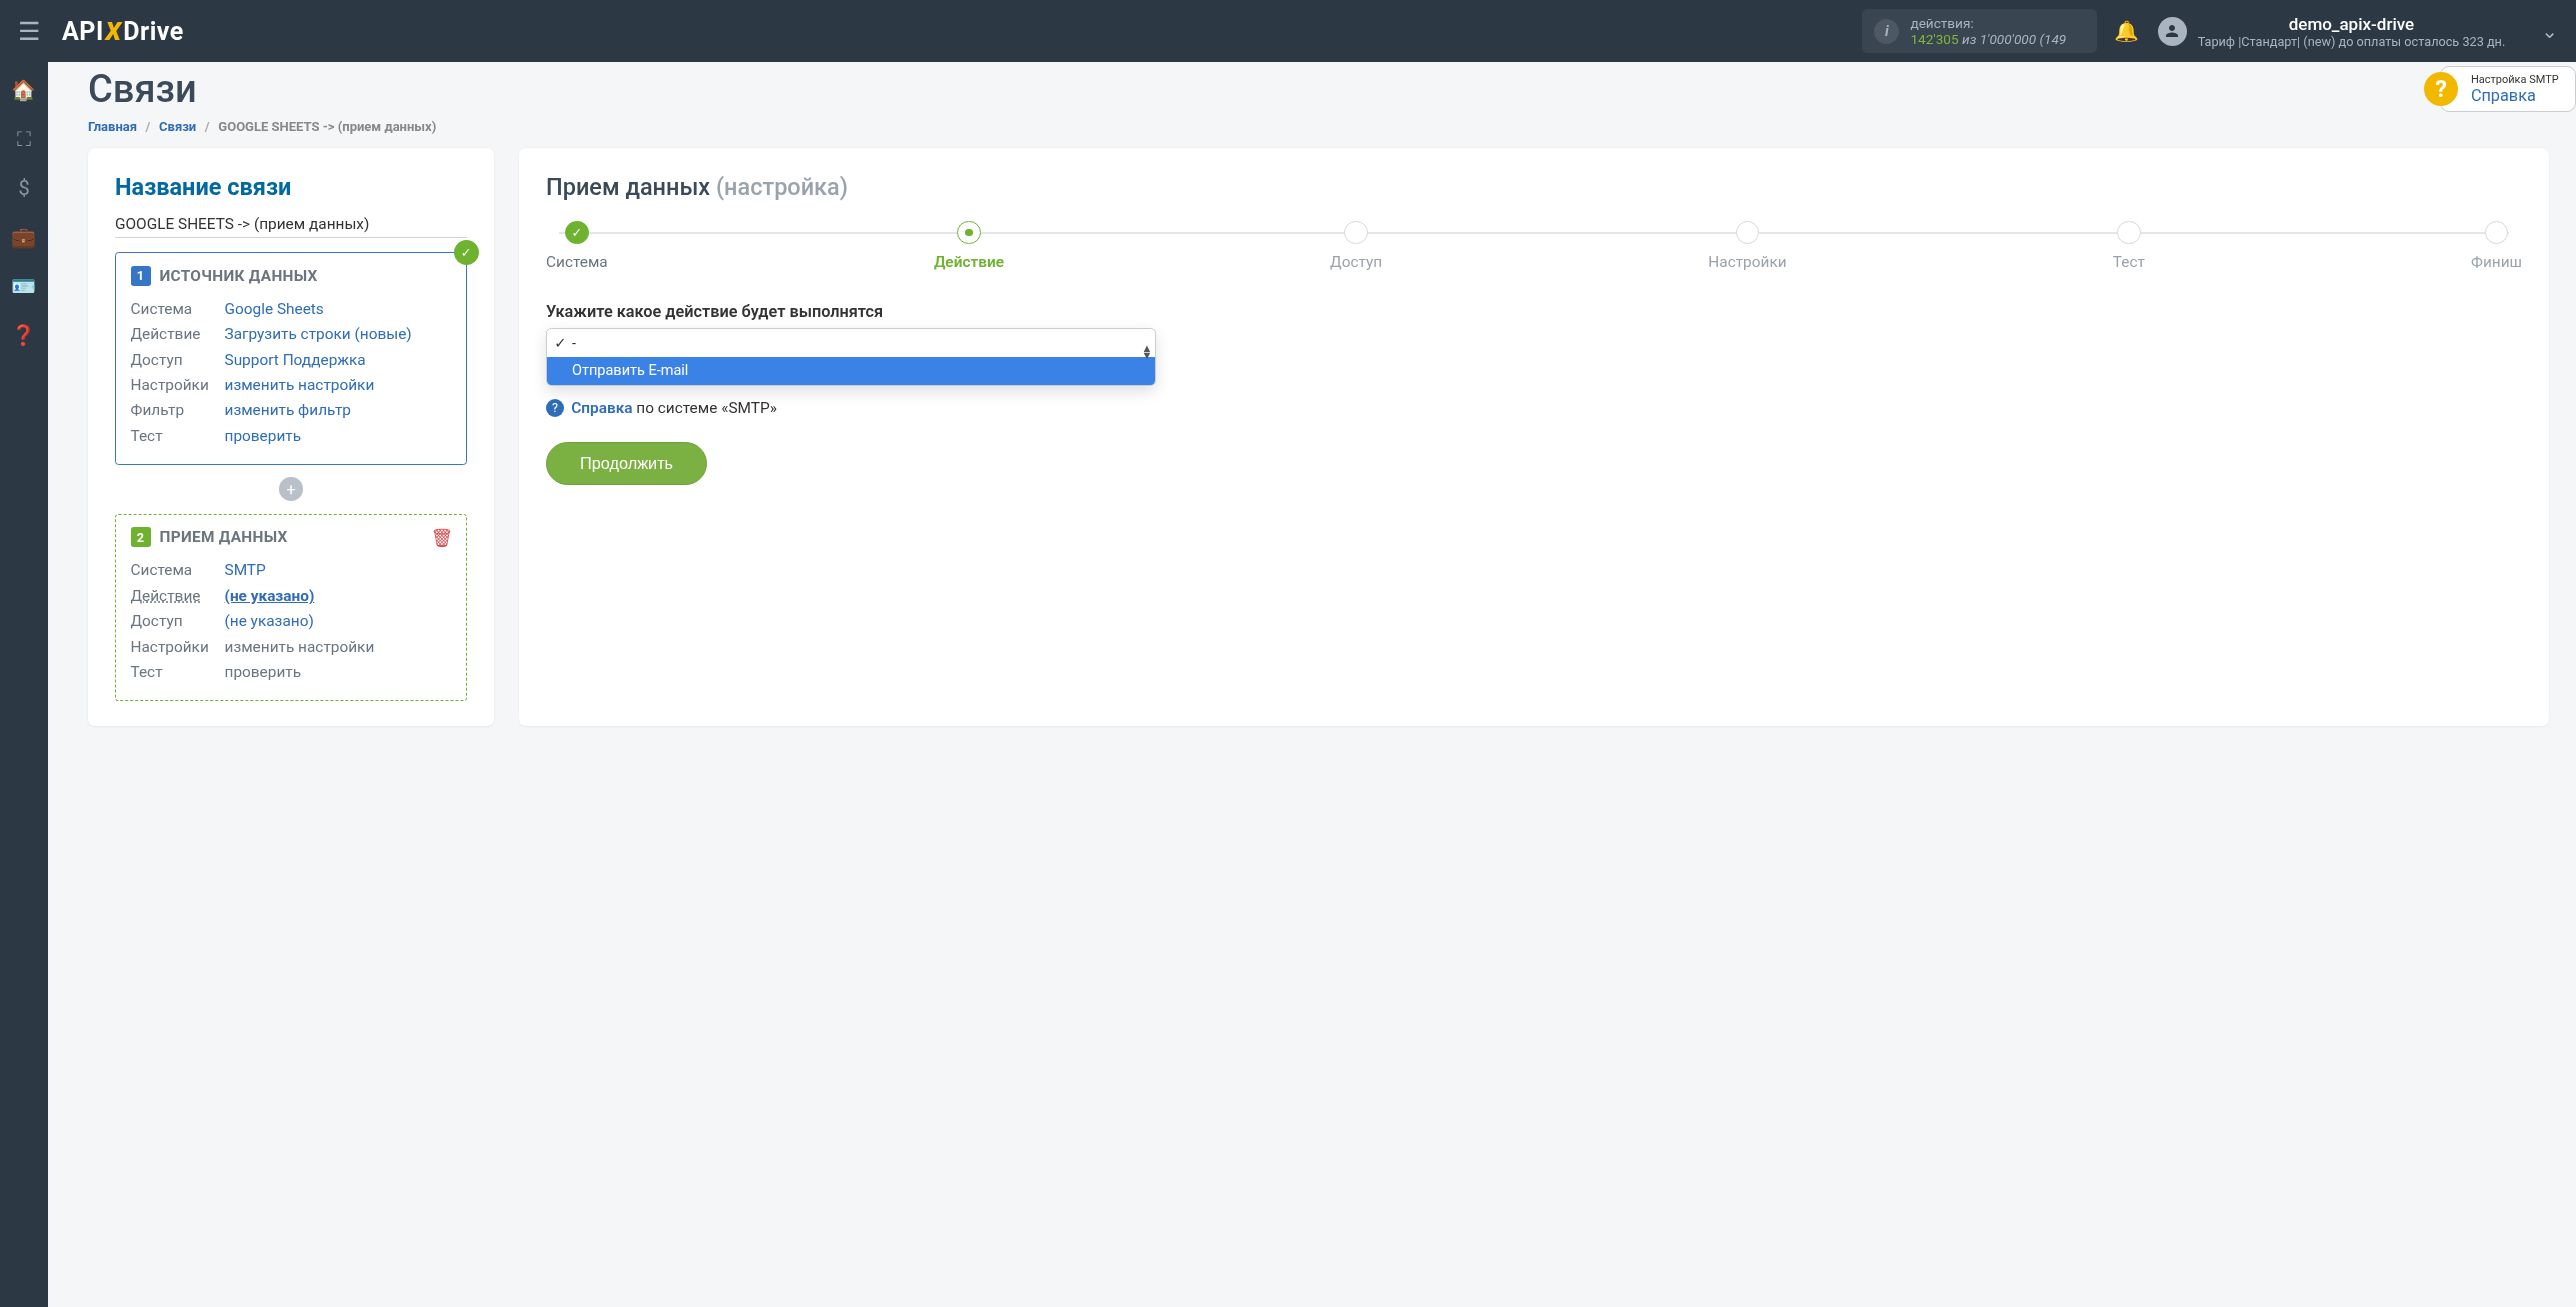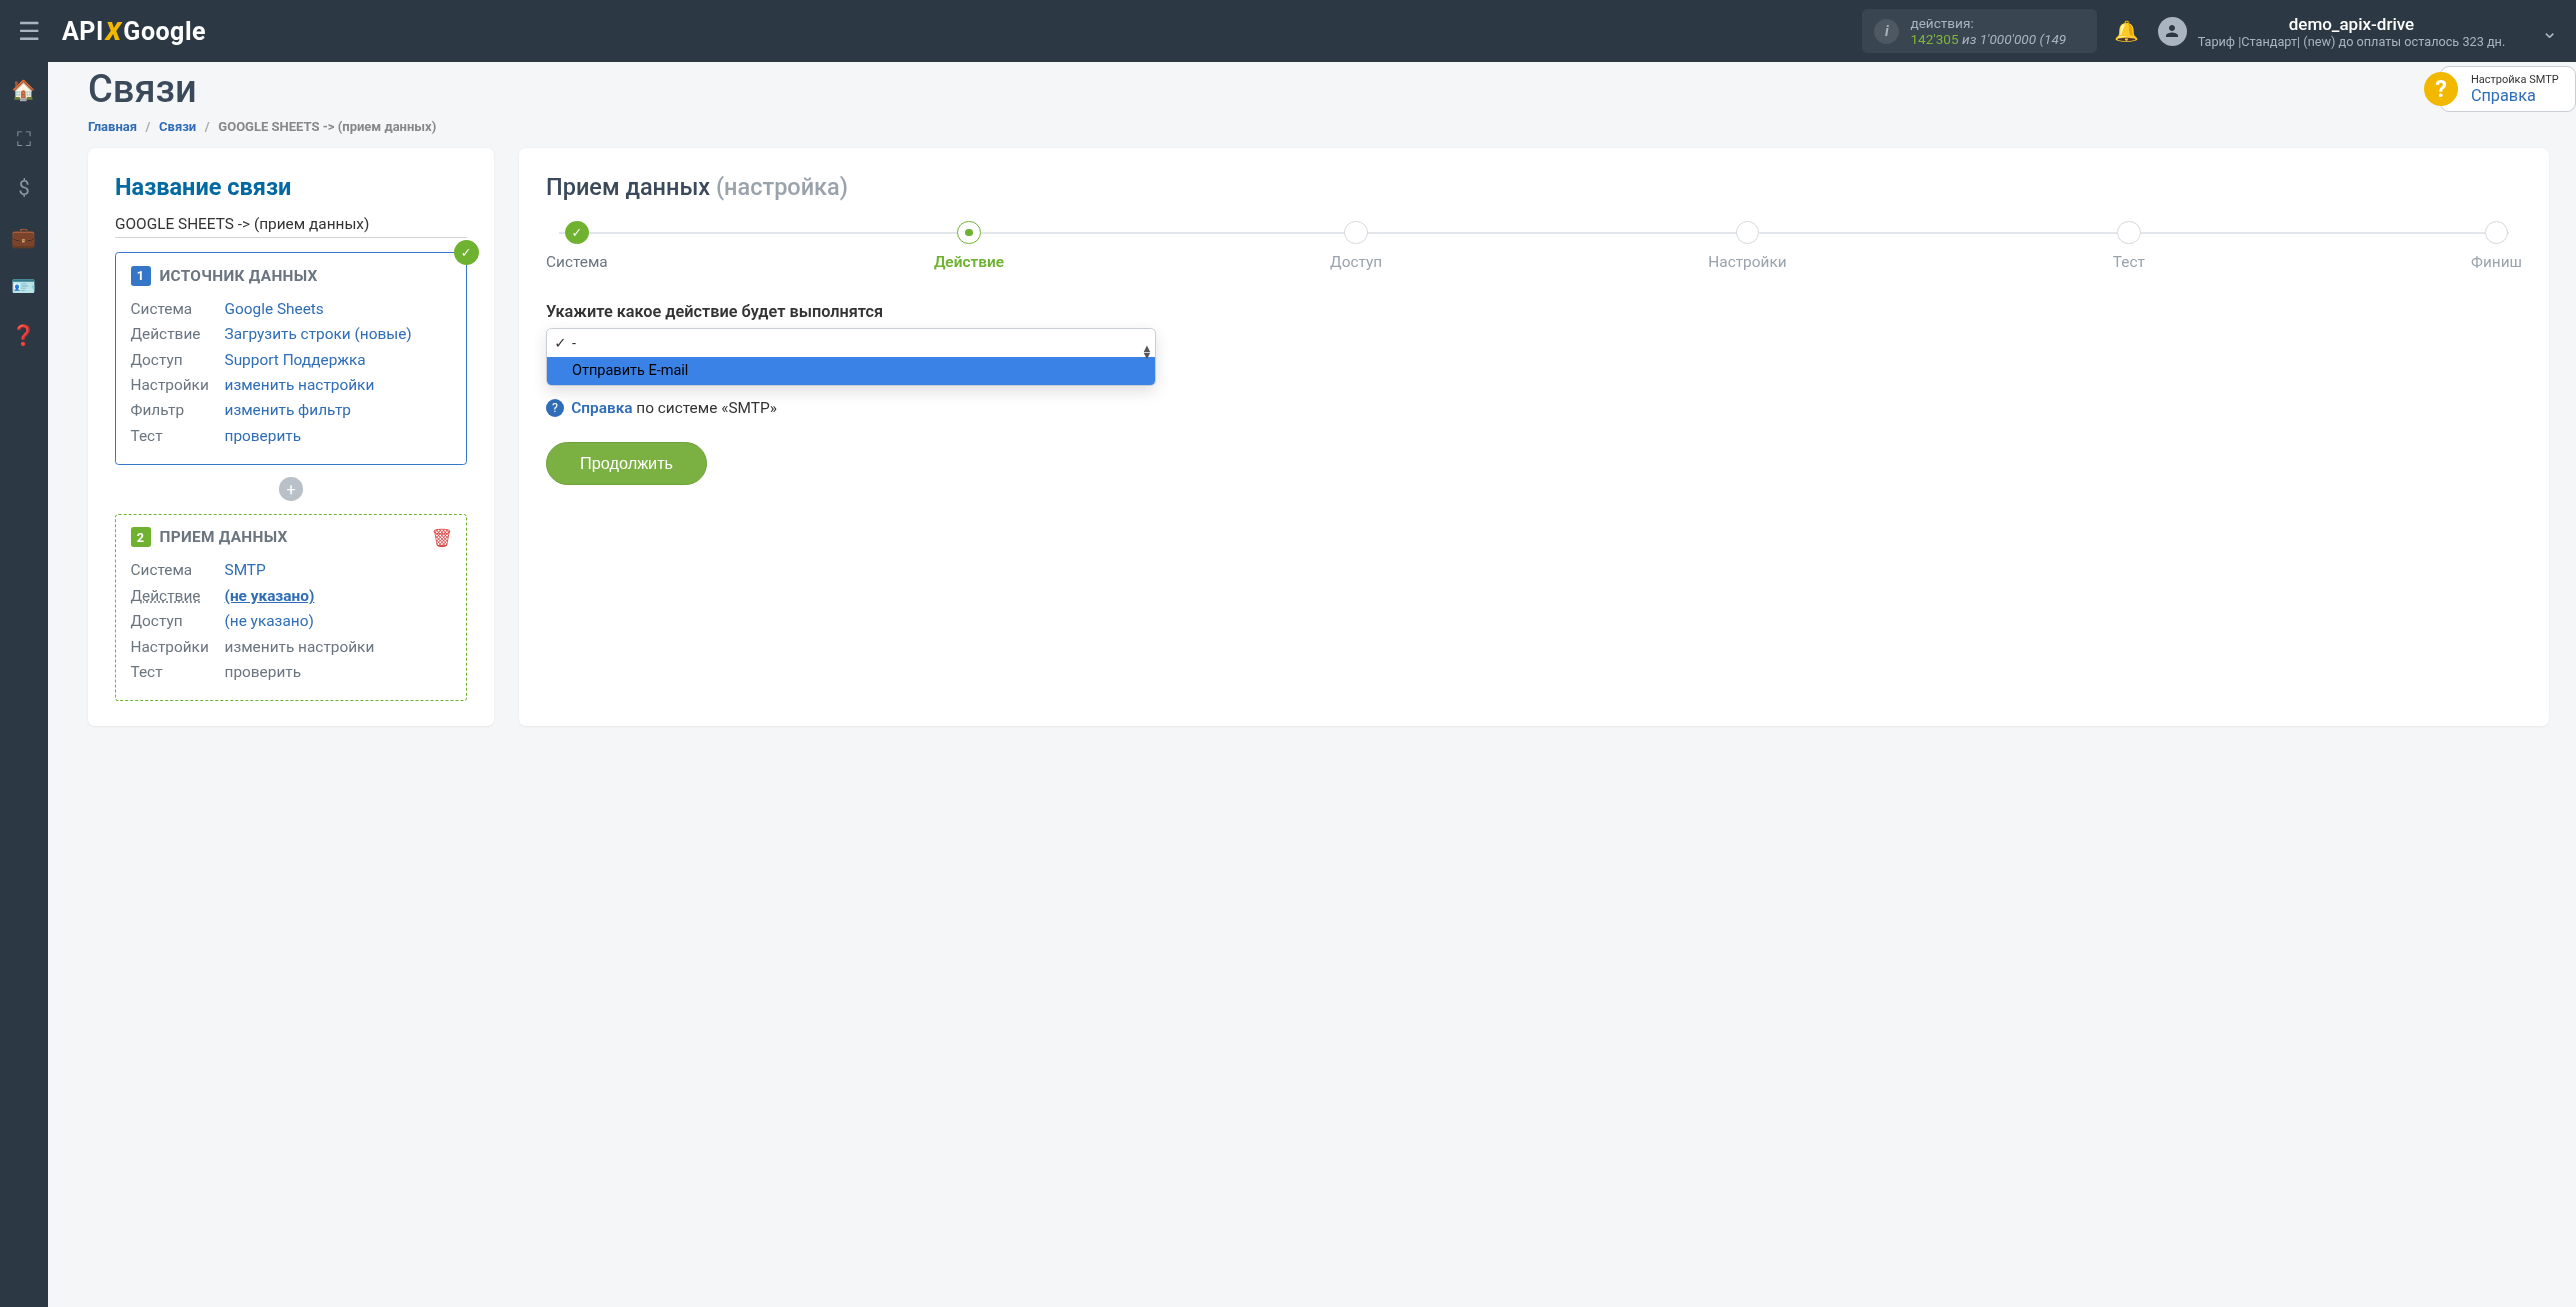--- a/index.html
+++ b/index.html
@@ -79,38 +79,38 @@
 .step.active .dot { border-color: #6eb22f; }
 .step.active .dot::after { content: ""; width: 7.2px; height: 7.2px; border-radius: 50%; background: #6eb22f; }
 .step.active { color: #6eb22f; font-weight: 600; }
 
 .field-label { font-size: 16.3px; font-weight: 600; color: #333; margin-bottom: 7.2px; }
 
 .select-wrap { position: relative; width: 610px; }
 .select-dropdown { background: #fff; border: 0.9px solid #c8cdd3; border-radius: 5.4px; box-shadow: 0 5.4px 14.5px rgba(0,0,0,0.12); overflow: hidden; }
 .select-opt { padding: 5.4px 12.7px 5.4px 25px; font-size: 14.5px; color: #333; position: relative; }
 .select-opt.sel::before { content: "✓"; position: absolute; left: 7.2px; }
-.select-opt.hl { background: #3a82e6; color: #000000; }
+.select-opt.hl { background: #3a82e6; color: #ffffff; }
 .select-updown { position: absolute; right: 3.6px; top: 16.3px; font-size: 11px; color: #555; line-height: 0.7; }
 
 .help-line { margin-top: 12.7px; font-size: 15.4px; color: #333; display: flex; align-items: center; gap: 7.2px; }
 .help-line .qmark { width: 18px; height: 18px; border-radius: 50%; background: #2f6db8; color: #fff; font-size: 12.7px; display: flex; align-items: center; justify-content: center; }
 .help-line a { color: #2f6db8; font-weight: 600; text-decoration: none; }
 
 .continue-btn { margin-top: 25px; background: #7bb142; border: 1.8px solid #6e9f39; color: #fff; font-size: 16.3px; padding: 11px 33px; border-radius: 22px; cursor: pointer; }
 </style>
 </head>
 <body>
 
 <div class="topbar">
   <span class="hamburger">☰</span>
   <div class="logo">
     <span class="api">API</span>
       <span class="x">X</span>
-      <span class="drive">Google</span>
+      <span class="drive">Drive</span>
   </div>
   <div class="actions-box">
     <div class="info-circle">i</div>
     <div class="actions-text">
       <div>действия:</div>
       <div>
         <span class="num">142'305</span>
         <span class="italic"> <span>из</span> <span>1'000'000</span> <span>(149</span></span>
       </div>
     </div>

